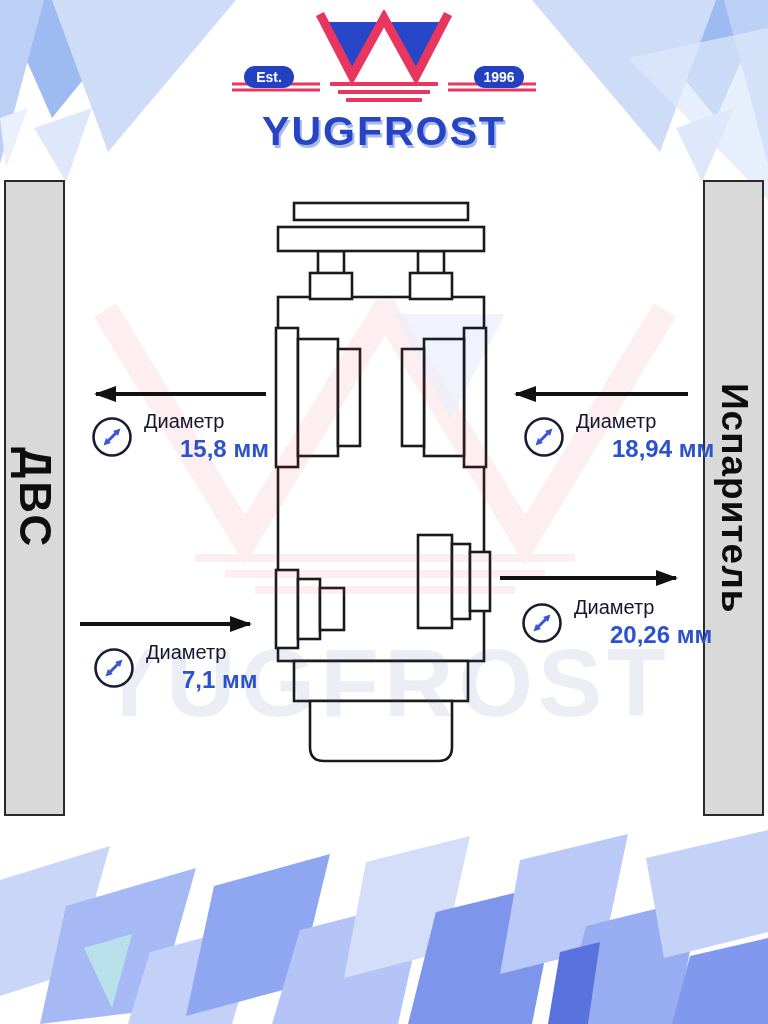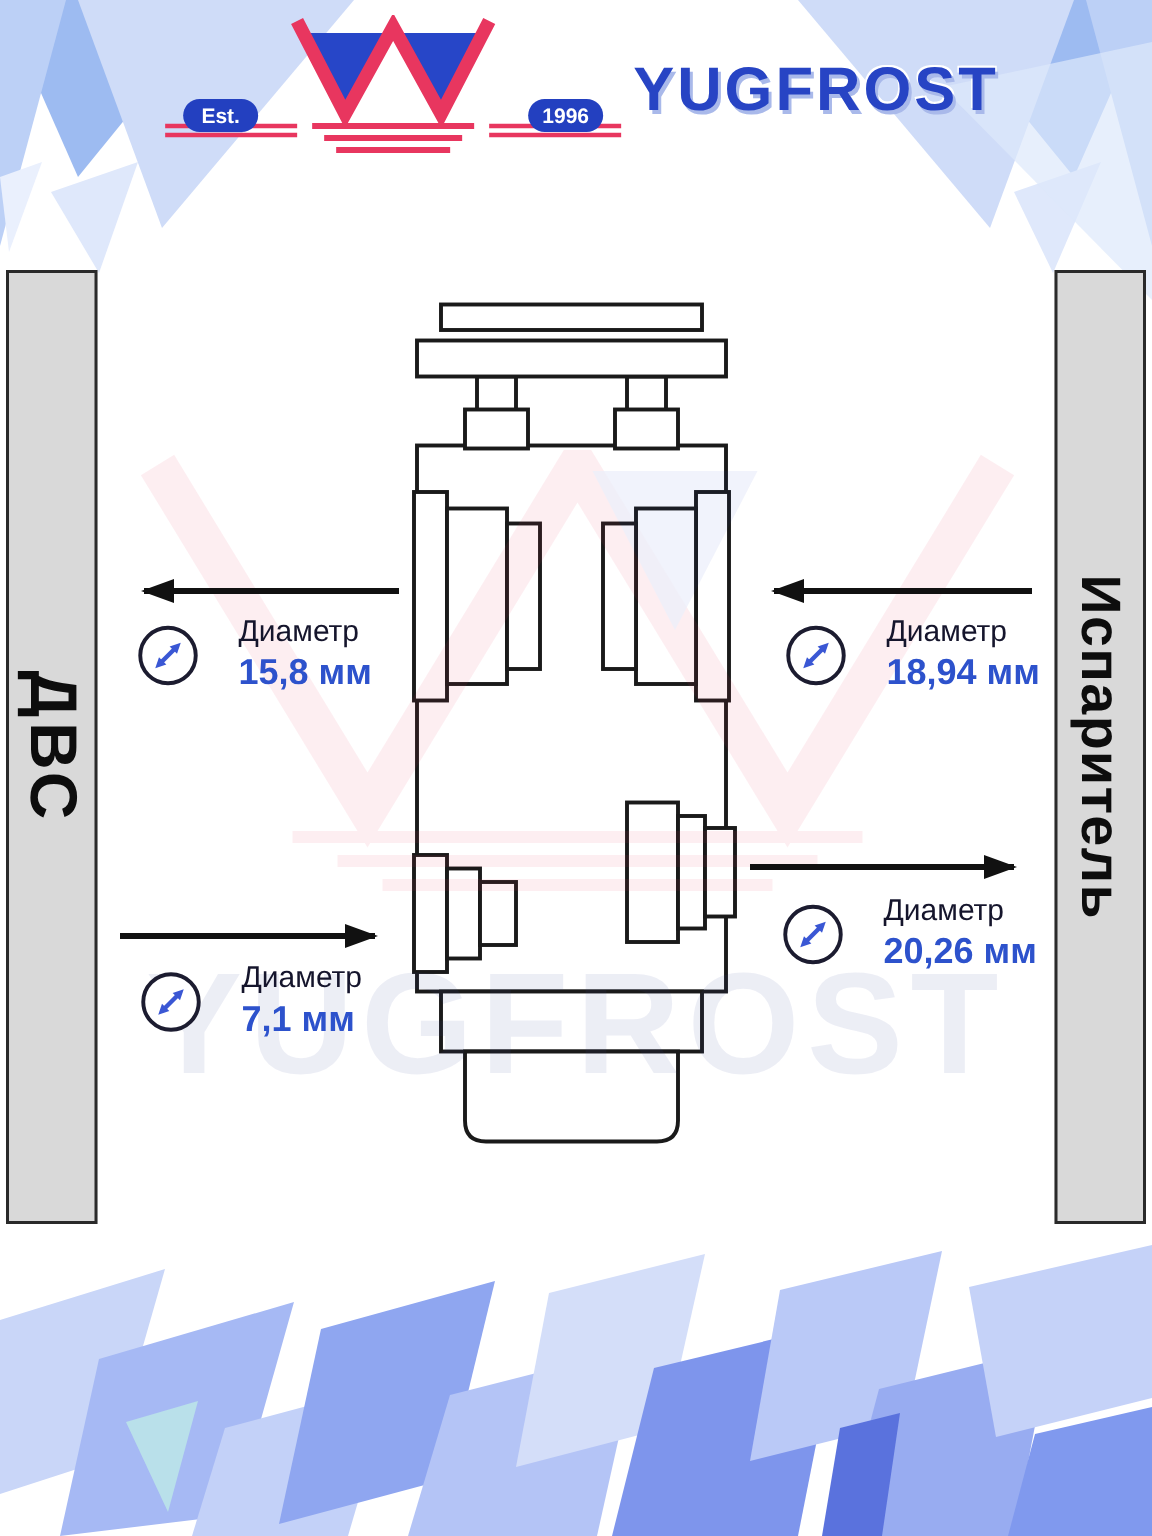--- a/index.html
+++ b/index.html
@@ -2,21 +2,21 @@
 <html><head>
 <meta charset="utf-8">
 <style>
   html,body{margin:0;padding:0;background:#ffffff;}
   .canvas{position:relative;width:768px;height:1024px;background:#ffffff;overflow:hidden;
           font-family:"Liberation Sans",sans-serif;}
   .bg{position:absolute;left:0;top:0;width:768px;height:1024px;z-index:0;}
 
   
   .logo{position:absolute;top:10px;left:50%;transform:translateX(-50%);
-        display:flex;flex-direction:row;align-items:center;z-index:6;}
+        display:flex;flex-direction:column;align-items:center;z-index:6;}
   .brand{font-size:41px;font-weight:800;color:#2744c4;letter-spacing:2px;margin-top:-2px;
          text-shadow:2px 3px 0 #a9b9ea,-1px -1px 0 #ffffff,1px -1px 0 #ffffff;}
 
   
   .side-bar{position:absolute;top:180px;width:61px;height:636px;background:#d9d9d9;
             border:2.5px solid #2a2a2a;box-sizing:border-box;display:flex;
             align-items:center;justify-content:center;z-index:4;}
   .side-bar.left{left:4px;}
   .side-bar.right{left:703px;}
   .side-label{writing-mode:vertical-rl;font-weight:700;color:#0d0d0d;
@@ -31,24 +31,24 @@
   .watermark{position:absolute;left:0;top:0;width:768px;height:1024px;z-index:3;pointer-events:none;}
   .wm-emblem{position:absolute;left:75px;top:300px;opacity:0.08;}
   .wm-text{position:absolute;left:50%;top:628px;transform:translateX(-50%);
            font-size:96px;font-weight:800;letter-spacing:5px;color:#3a4a9a;
            opacity:0.09;white-space:nowrap;}
 
   
   .arrows{position:absolute;left:0;top:0;width:768px;height:1024px;z-index:4;pointer-events:none;}
 
   
-  .callout{position:absolute;display:flex;gap:25px;align-items:flex-start;z-index:5;}
+  .callout{position:absolute;display:flex;gap:10px;align-items:flex-start;z-index:5;}
   .dia-icon{margin-top:5px;flex:0 0 auto;}
   .c-label{font-size:20px;color:#15152c;font-weight:500;line-height:1.15;}
-  .c-value{font-size:24px;color:#2d52cc;font-weight:700;margin-top:3px;line-height:1.1;}
+  .c-value{font-size:24px;color:#2d52cc;font-weight:700;margin-top:3px;line-height:1.1;margin-left:36px;}
 </style>
 </head>
 <body>
 
 <div class="canvas">
 
   <svg class="bg" viewBox="0 0 768 1024" aria-hidden="true">
 
     <polygon points="0,0 148,0 52,118" fill="#9dbbf1"></polygon>
     <polygon points="52,0 236,0 108,152" fill="#cfdcf8"></polygon>

